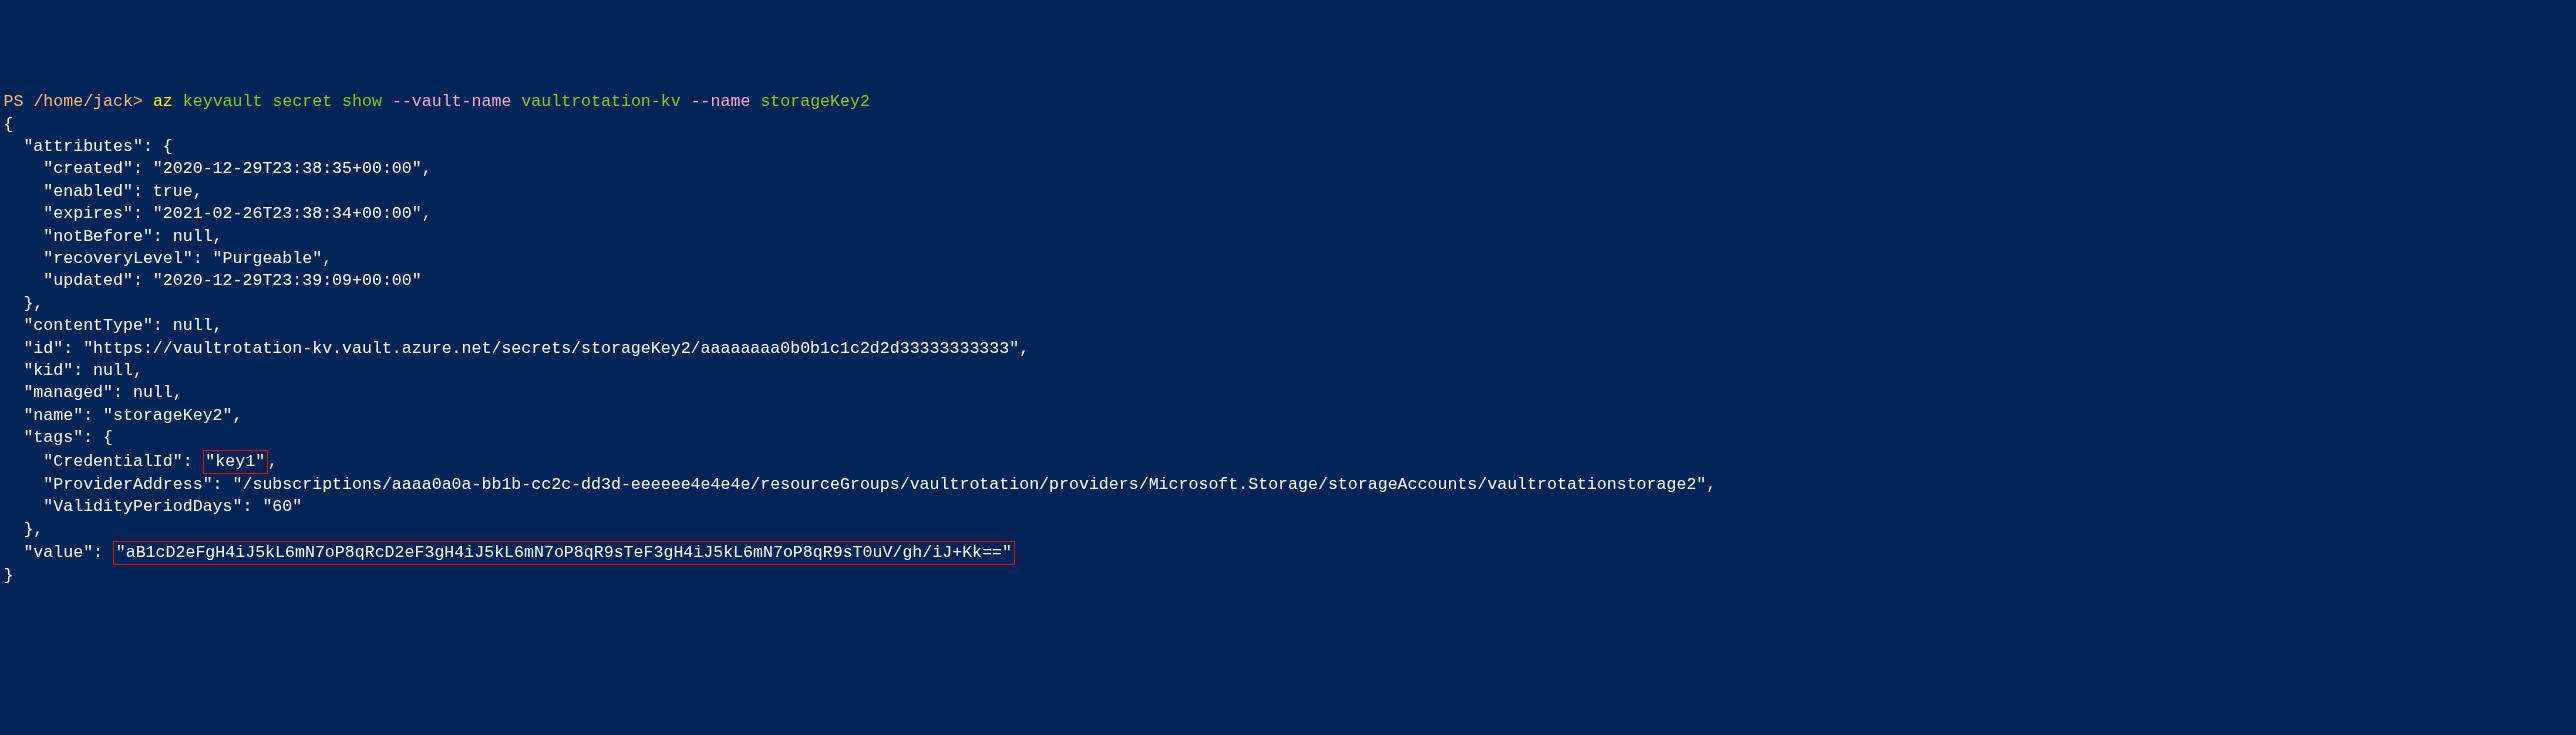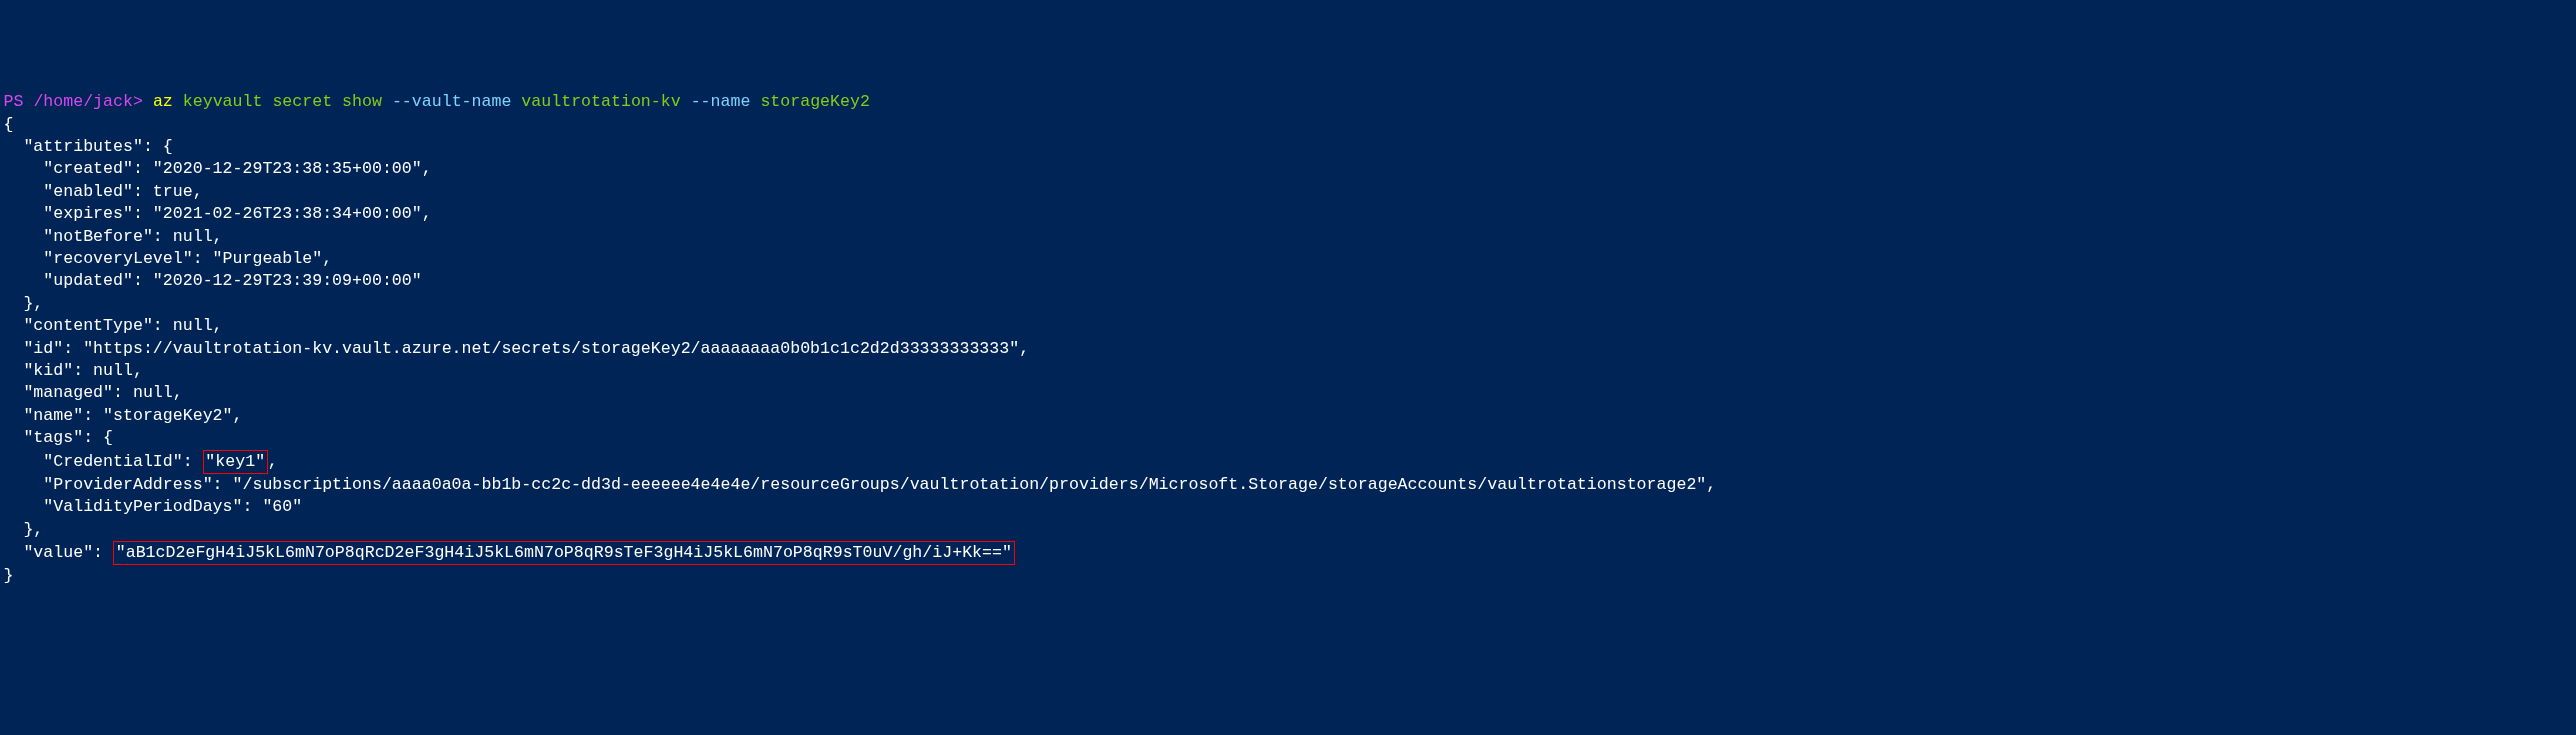--- a/index.html
+++ b/index.html
@@ -13,28 +13,28 @@
       font-family: 'Consolas', 'Courier New', monospace;
       font-size: 16.6px;
       line-height: 1.35;
       padding: 1.7px 3.5px;
       white-space: pre;
       overflow-x: auto;
       width: 2576px;
       min-height: 735px;
     }
     .prompt {
-      color: #d946ef;
+      color: #fdba74;
     }
     .cmd-yellow {
       color: #ffff00;
       text-align: center;
     }
     .cmd-gray {
-      color: #7dd3fc;
+      color: #f9a8d4;
     }
     .cmd-white {
       color: #84cc16;
     }
     .output {
       color: #ffffff;
     }
     .highlight-box {
       border: 1.7px solid #ff0000;
       padding: 0 1.7px;

